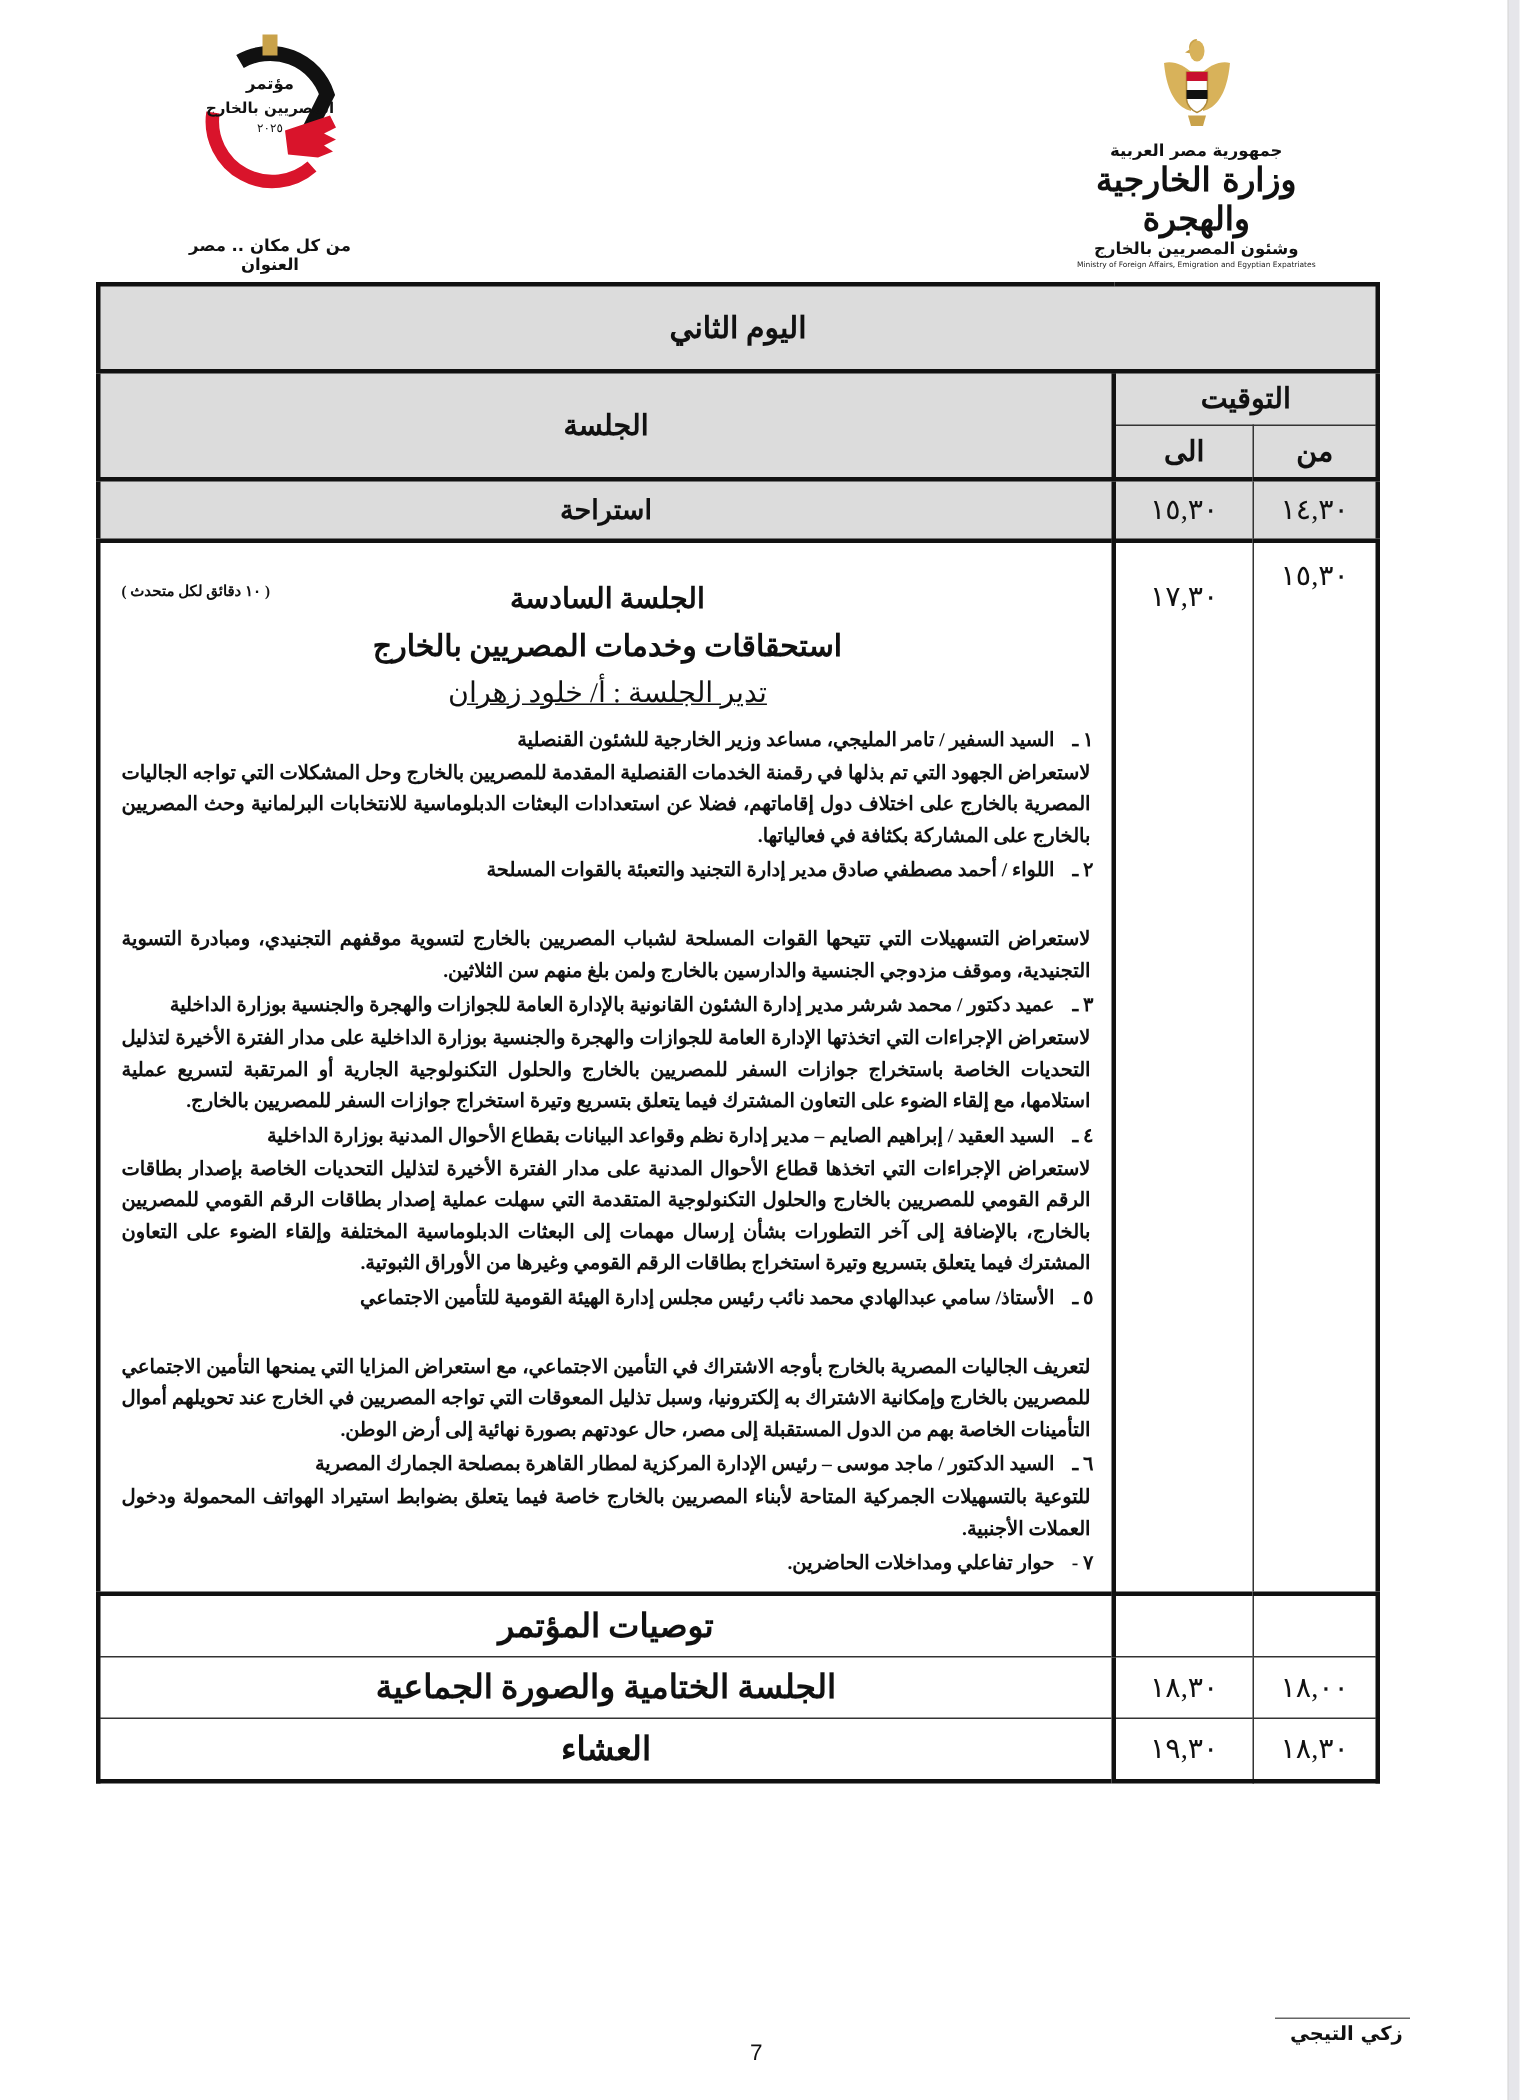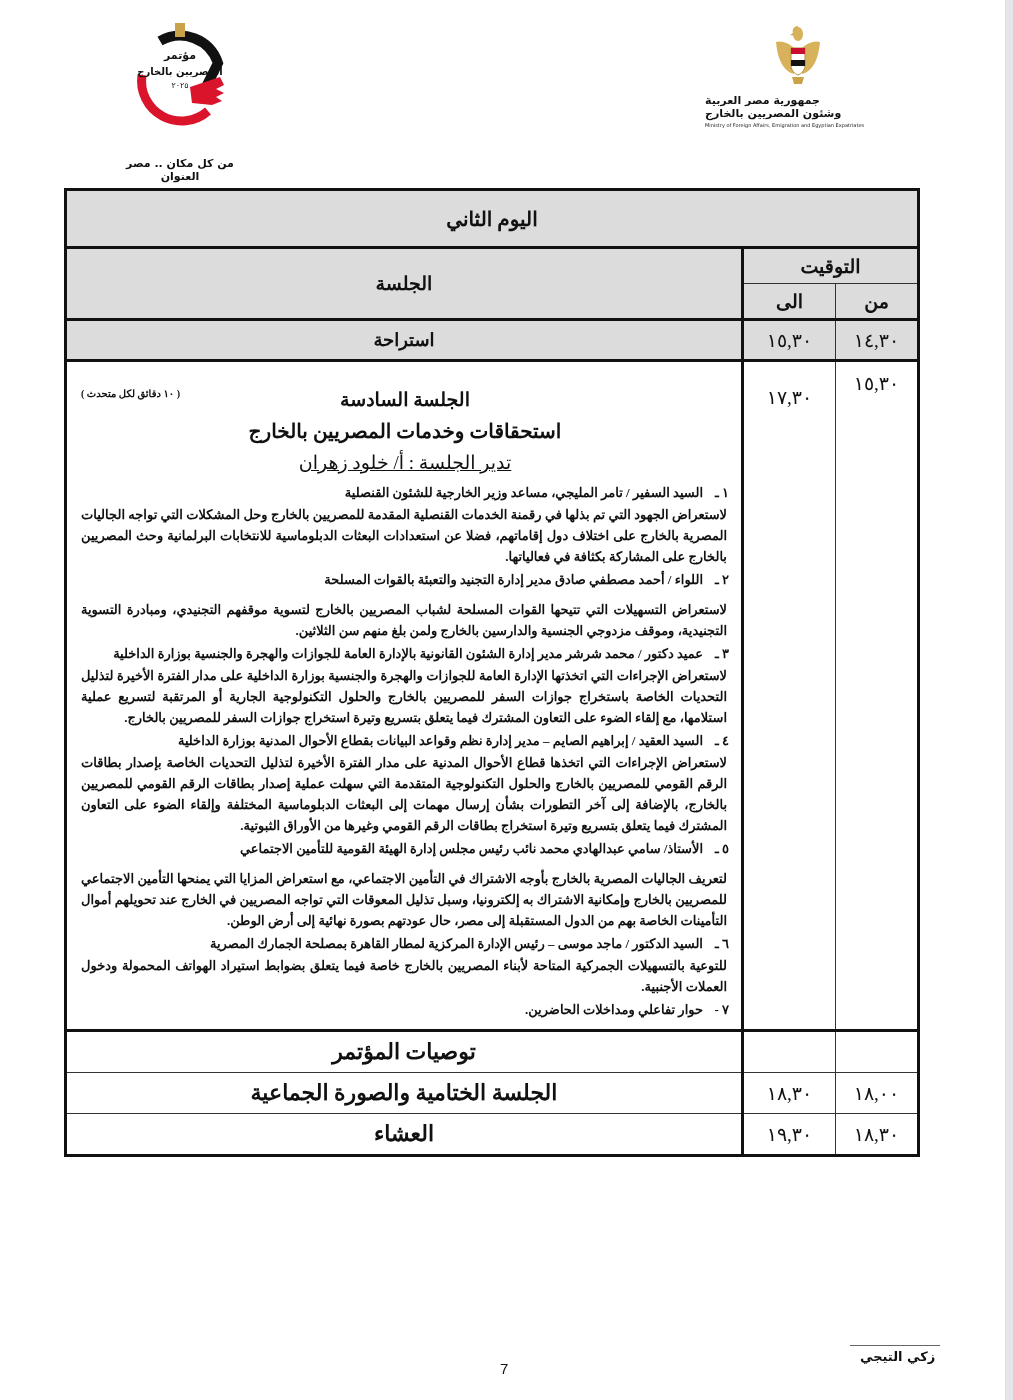--- a/index.html
+++ b/index.html
@@ -3,21 +3,21 @@
   <meta charset="utf-8">
   <style>
     html, body { margin: 0; padding: 0; }
     body {
       width: 1013px; height: 1400px; background: #ffffff; position: relative; overflow: hidden;
       font-family: "DejaVu Sans", sans-serif; color: #111;
     }
     .gutter { position: absolute; top: 0; right: 0; width: 7px; height: 1400px; background: #e6e6ea; border-left: 1px solid #ddd; }
 
     
-    .ministry-logo { position: absolute; left: 705px; top: 22px; width: 185px; height: 160px; text-align: left; }
+    .ministry-logo { position: absolute; left: 705px; top: 22px; width: 185px; height: 160px; text-align: center; }
     .eagle { width: 60px; height: 70px; margin: 0 auto; position: relative; }
     .eagle svg { width: 60px; height: 70px; }
     .ministry-line1 { font-size: 11px; font-weight: bold; margin-top: 2px; }
     .ministry-line2 { font-family: "DejaVu Serif", serif; font-size: 22px; font-weight: bold; line-height: 26px; }
     .ministry-line3 { font-size: 11px; font-weight: bold; }
     .ministry-en { font-size: 5px; direction: ltr; margin-top: 2px; color: #222; }
 
     .conf-logo { position: absolute; left: 110px; top: 15px; width: 140px; height: 165px; text-align: center; }
     .conf-logo svg { width: 120px; height: 120px; }
     .conf-tagline { font-size: 11px; font-weight: bold; margin-top: 18px; }
@@ -37,21 +37,21 @@
     .session-top { position: relative; text-align: center; margin-top: 18px; }
     .session-title { font-size: 19px; font-weight: bold; line-height: 28px; }
     .session-note { position: absolute; left: 0; top: 2px; font-size: 10px; font-weight: bold; }
     .session-sub { font-size: 20px; font-weight: bold; line-height: 34px; }
     .moderator { font-size: 19px; line-height: 30px; text-decoration: underline; }
     .speaker-list { list-style: none; padding: 0; margin: 4px 0 0 0; }
     .speaker { margin-bottom: 2px; }
     .speaker-head { font-size: 13px; font-weight: bold; line-height: 22px; }
     .speaker-num { display: inline-block; min-width: 26px; font-weight: bold; }
     .speaker-desc { font-size: 13px; font-weight: bold; line-height: 21px; text-align: justify; padding-right: 2px; }
-    .speaker-desc.gap { margin-top: 8px; }
+    .speaker-desc.gap { margin-top: 24px; }
 
     .row-plain { height: 40px; font-size: 22px; font-weight: bold; }
 
     
     .sign-line { position: absolute; left: 850px; top: 1345px; width: 90px; border-top: 1px solid #666; }
     .signature { position: absolute; left: 860px; top: 1349px; font-size: 13px; font-weight: bold; }
     .page-number { position: absolute; left: 500px; top: 1360px; font-family: "Liberation Sans", sans-serif; font-size: 15px; direction: ltr; }
   </style>
 </head>
 <body>
@@ -65,20 +65,21 @@
       <path d="M8 20 C14 18 22 22 26 26 L26 52 C18 50 10 42 8 20 Z" fill="#d8b25a"></path>
       <path d="M52 20 C46 18 38 22 34 26 L34 52 C42 50 50 42 52 20 Z" fill="#d8b25a"></path>
       <path d="M23 26 L37 26 L37 44 C37 48 33 52 30 53 C27 52 23 48 23 44 Z" fill="#ffffff" stroke="#b08a3a" stroke-width="1"></path>
       <rect x="23" y="26" width="14" height="6" fill="#c8102e"></rect>
       <rect x="23" y="38" width="14" height="6" fill="#111"></rect>
       <path d="M24 55 L36 55 L34 62 L26 62 Z" fill="#c9a24a"></path>
       <ellipse cx="30" cy="12" rx="5" ry="7" fill="#d8b25a"></ellipse>
     </svg>
   </div>
   <div class="ministry-line1">جمهورية مصر العربية</div>
+  <div class="ministry-line2">وزارة الخارجية والهجرة</div>
   <div class="ministry-line3">وشئون المصريين بالخارج</div>
   <div class="ministry-en">Ministry of Foreign Affairs, Emigration and Egyptian Expatriates</div>
 </div>
 
 <div class="conf-logo">
   <svg viewBox="0 0 120 120">
     <path d="M22 60 A40 40 0 0 0 88 96" fill="none" stroke="#d9142b" stroke-width="9"></path>
     <path d="M40 26 A40 40 0 0 1 98 48 L86 72" fill="none" stroke="#111" stroke-width="10"></path>
     <path d="M70 72 L100 62 L104 70 L96 74 L104 78 L96 82 L102 86 L92 90 L72 88 Z" fill="#d9142b"></path>
     <rect x="55" y="8" width="10" height="14" fill="#c9a24a"></rect>

